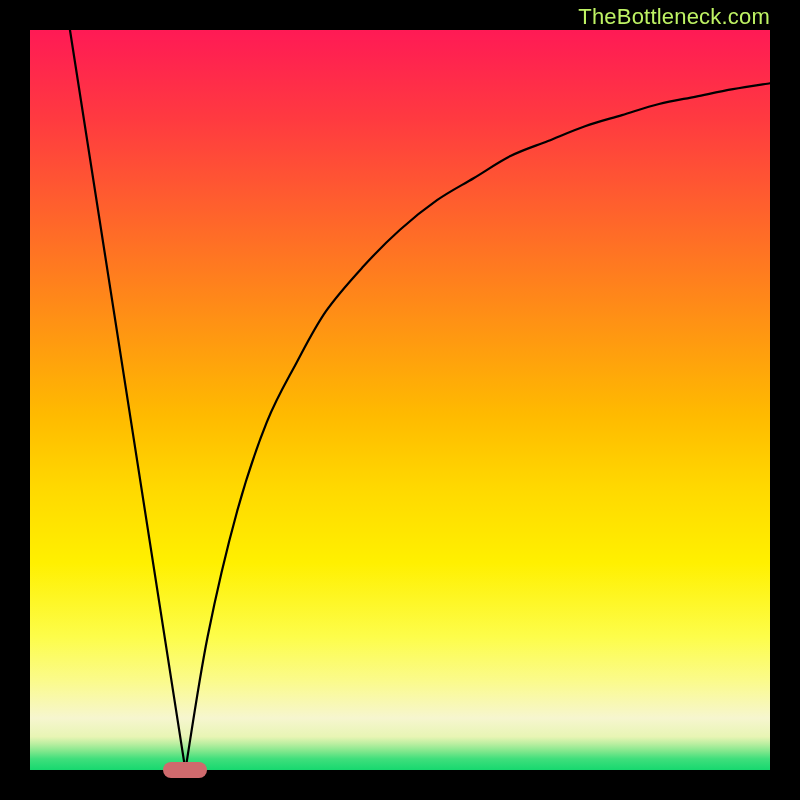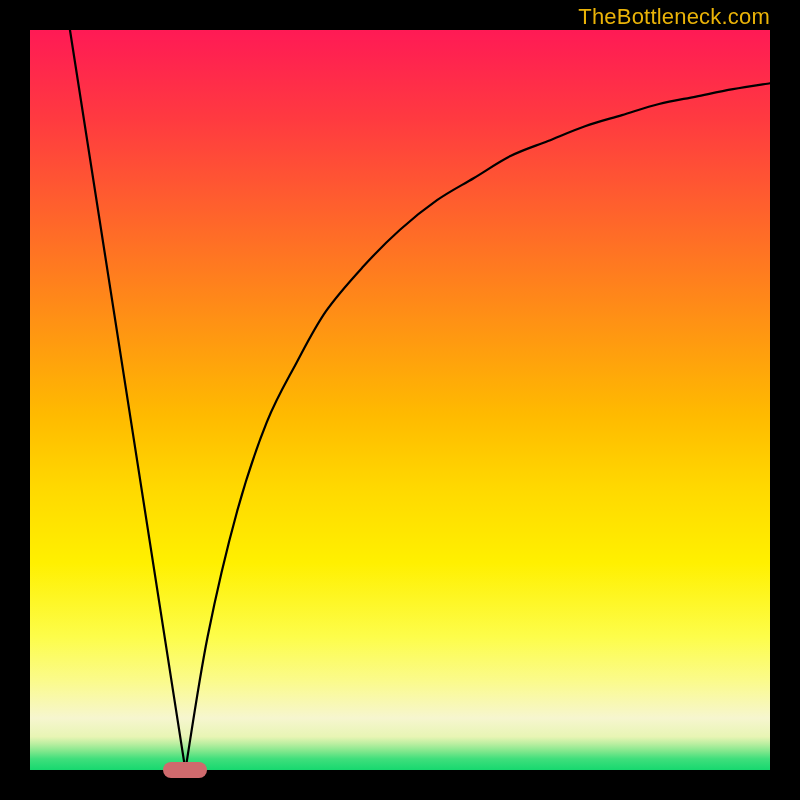--- a/index.html
+++ b/index.html
@@ -41,21 +41,21 @@
       #b8eea0 96.5%,
       #7ee78c 97.5%,
       #3fdf7c 98.5%,
       #17d86f 100%
     );
   }
   .watermark {
     position: absolute;
     top: 4px;
     right: 30px;
-    color: #eab308;
+    color: #bef264;
     font-size: 22px;
     letter-spacing: 0.2px;
     user-select: none;
   }
   svg.curves {
     position: absolute;
     left: 0;
     top: 0;
     width: 740px;
     height: 740px;

